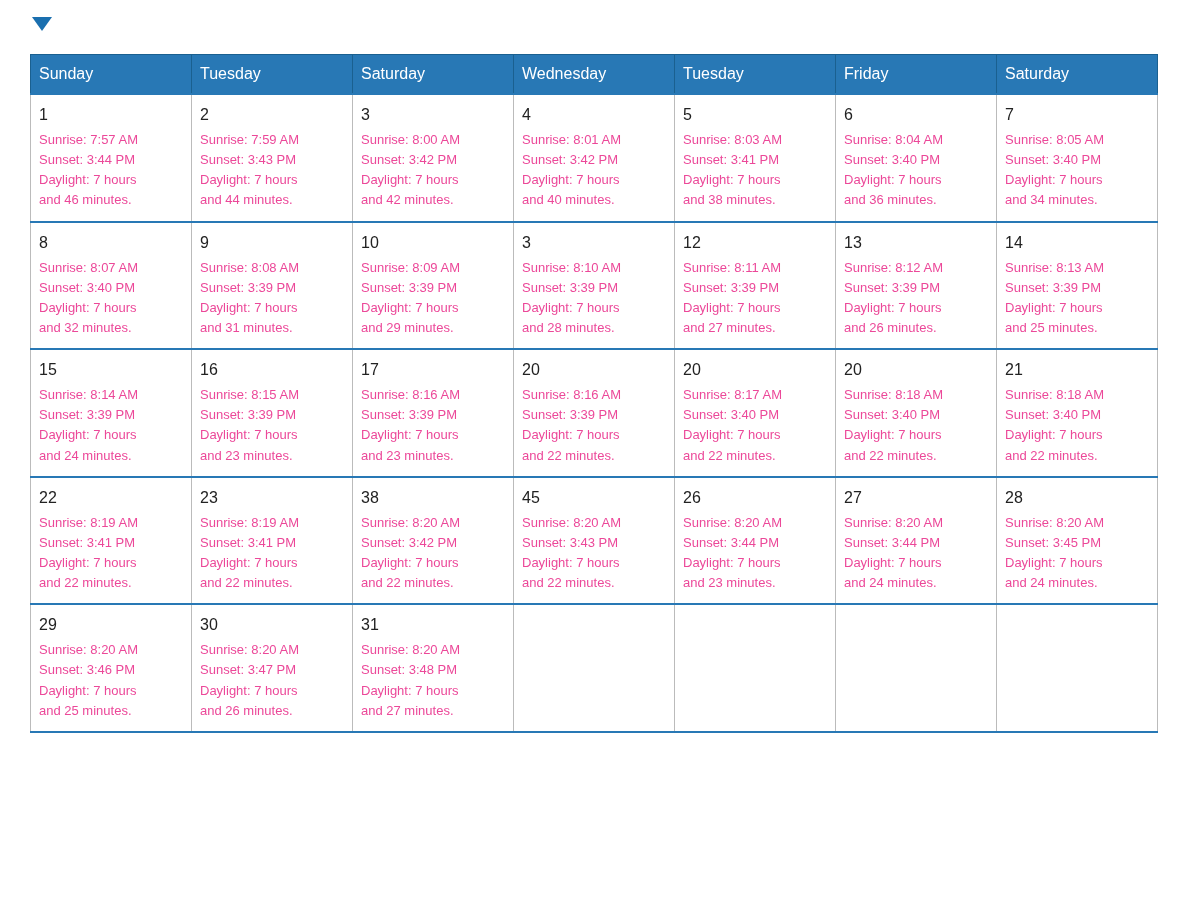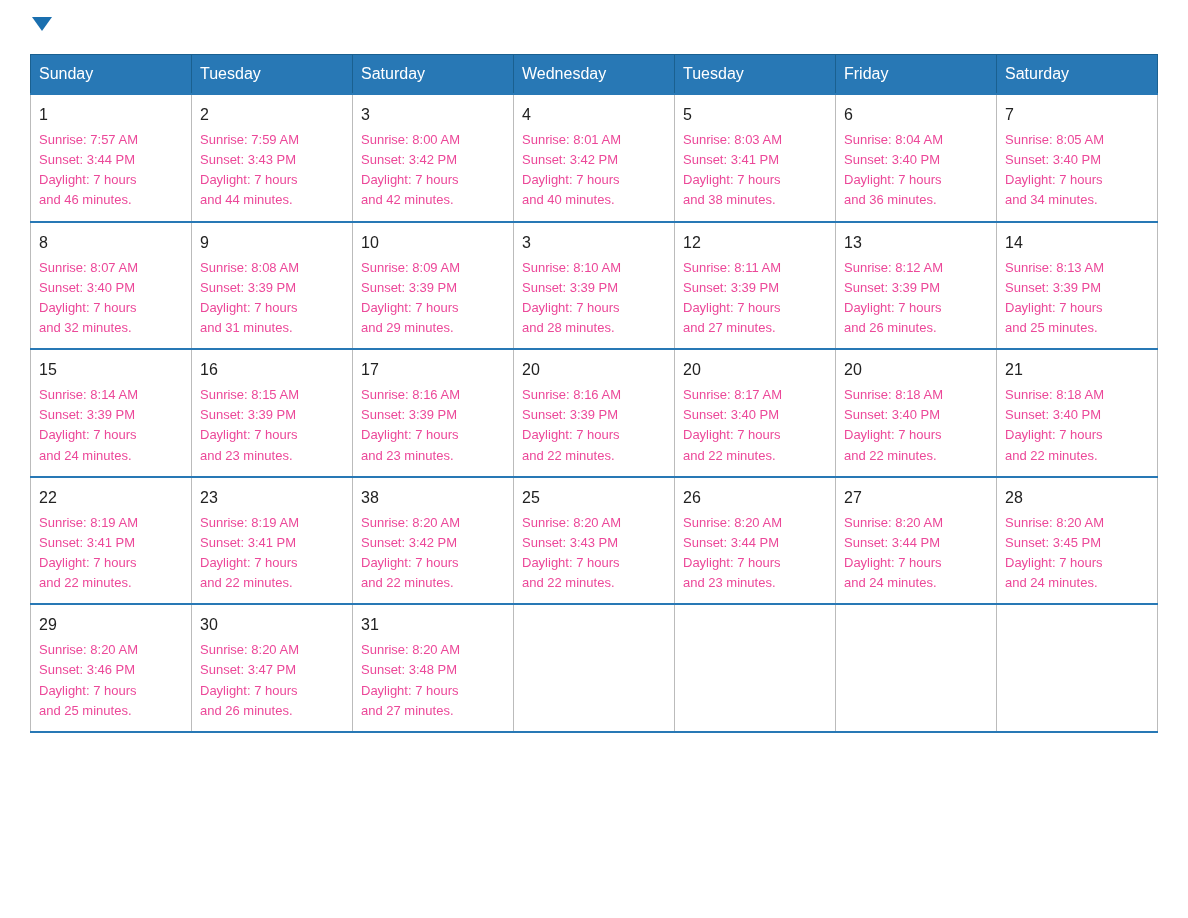--- a/index.html
+++ b/index.html
@@ -231,21 +231,21 @@
         </td>
         <td>
           <span class="day-num">23</span>
           <div class="day-info">Sunrise: 8:19 AM<br>Sunset: 3:41 PM<br>Daylight: 7 hours<br>and 22 minutes.</div>
         </td>
         <td>
           <span class="day-num">38</span>
           <div class="day-info">Sunrise: 8:20 AM<br>Sunset: 3:42 PM<br>Daylight: 7 hours<br>and 22 minutes.</div>
         </td>
         <td>
-          <span class="day-num">25</span>
+          <span class="day-num">45</span>
           <div class="day-info">Sunrise: 8:20 AM<br>Sunset: 3:43 PM<br>Daylight: 7 hours<br>and 22 minutes.</div>
         </td>
         <td>
           <span class="day-num">26</span>
           <div class="day-info">Sunrise: 8:20 AM<br>Sunset: 3:44 PM<br>Daylight: 7 hours<br>and 23 minutes.</div>
         </td>
         <td>
           <span class="day-num">27</span>
           <div class="day-info">Sunrise: 8:20 AM<br>Sunset: 3:44 PM<br>Daylight: 7 hours<br>and 24 minutes.</div>
         </td>

